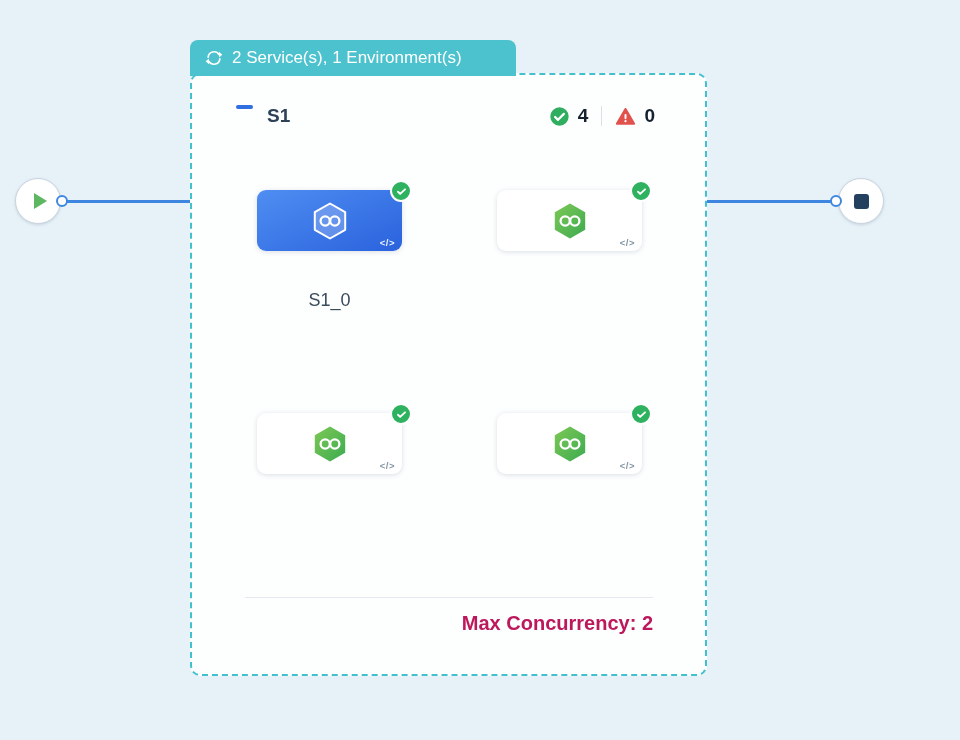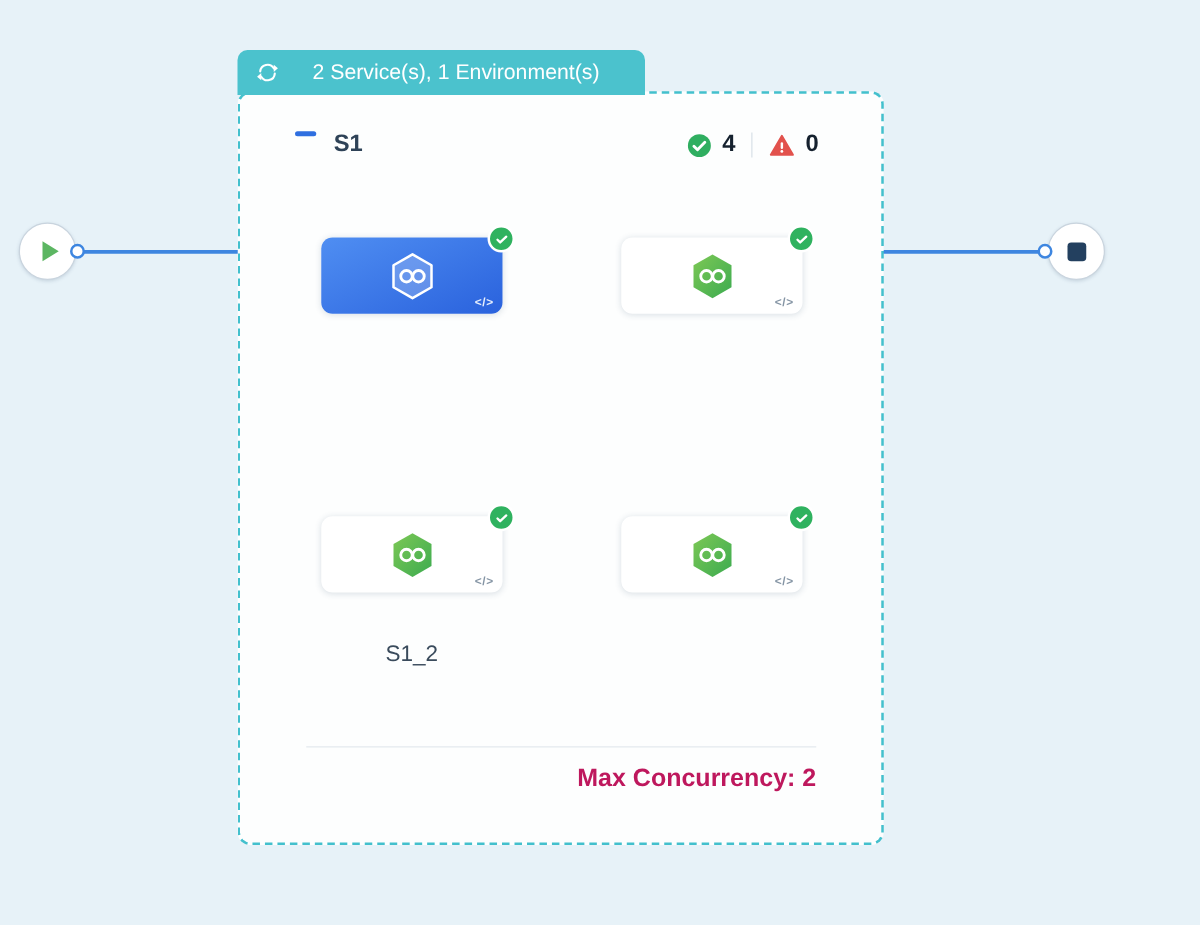--- a/index.html
+++ b/index.html
@@ -20,21 +20,21 @@
           background:#fff; border:2.5px solid #3e86e0; z-index:3; }
   .port-start { left:56px; top:195px; }
   .port-end   { left:830px; top:195px; }
 
   .edge { position:absolute; height:3px; background:#3e86e0; z-index:1; border-radius:2px; }
   .edge-left  { left:62px;  top:200px; width:130px; }
   .edge-right { left:706px; top:200px; width:128px; }
 
   
   .badge { position:absolute; left:190px; top:40px; height:36px; width:326px;
-           display:flex; align-items:center; gap:26px; padding:0 14px;
+           display:flex; align-items:center; gap:8px; padding:0 14px;
            background:#4bc2cd; color:#fff; font-size:17px; font-weight:500;
            border-radius:8px 8px 0 0; z-index:4; }
 
   
   .group { position:absolute; left:190px; top:73px; width:517px; height:603px;
            background:#fdfefe; border:2px dashed #43c0cd; border-radius:10px; z-index:2; }
 
   .gheader { position:absolute; left:44px; right:50px; top:30px; height:28px;
              display:flex; align-items:flex-start; }
   .dash { width:17px; height:4px; background:#2f6fe0; border-radius:2px; margin-right:14px; flex:0 0 auto; }
@@ -120,20 +120,21 @@
           <circle cx="15.2" cy="20" r="4.6" fill="none" stroke="#fff" stroke-width="2.3"></circle>
           <circle cx="24.8" cy="20" r="4.6" fill="none" stroke="#fff" stroke-width="2.3"></circle>
         </svg>
         <span class="codemark">&lt;/&gt;</span>
         <span class="chk-badge">
           <svg viewBox="0 0 24 24" width="13" height="13">
             <path d="M5.5 12.5l4 4L18.5 8" fill="none" stroke="#fff" stroke-width="3.4" stroke-linecap="round" stroke-linejoin="round"></path>
           </svg>
         </span>
       </div>
+      <div class="svclabel">S1_0</div>
     </div>
 
     <div class="svc svc-1">
       <div class="card">
         <svg class="hex" viewBox="0 0 40 40">
           <defs>
               <linearGradient id="g1" x1="0" y1="0" x2="1" y2="1">
             <stop offset="0" stop-color="#7dc855"></stop>
                 <stop offset="1" stop-color="#3cab50"></stop>
           </linearGradient>
@@ -164,21 +165,20 @@
           <circle cx="15.2" cy="20" r="4.6" fill="none" stroke="#fff" stroke-width="2.3"></circle>
           <circle cx="24.8" cy="20" r="4.6" fill="none" stroke="#fff" stroke-width="2.3"></circle>
         </svg>
         <span class="codemark">&lt;/&gt;</span>
         <span class="chk-badge">
           <svg viewBox="0 0 24 24" width="13" height="13">
             <path d="M5.5 12.5l4 4L18.5 8" fill="none" stroke="#fff" stroke-width="3.4" stroke-linecap="round" stroke-linejoin="round"></path>
           </svg>
         </span>
       </div>
-      <div class="svclabel">S1_2</div>
     </div>
 
     <div class="svc svc-3">
       <div class="card">
         <svg class="hex" viewBox="0 0 40 40">
           <defs>
               <linearGradient id="g3" x1="0" y1="0" x2="1" y2="1">
             <stop offset="0" stop-color="#7dc855"></stop>
                 <stop offset="1" stop-color="#3cab50"></stop>
           </linearGradient>

